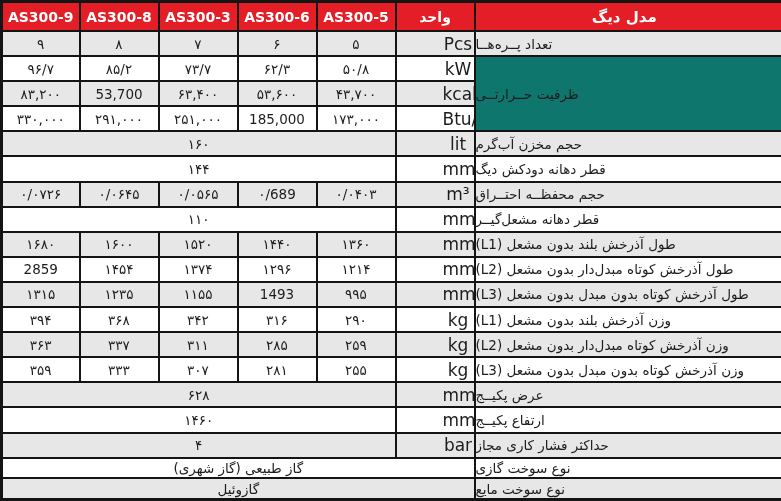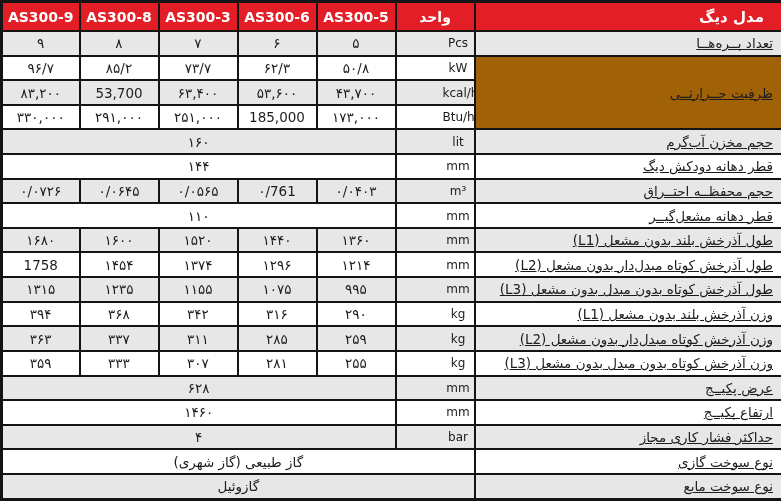--- a/index.html
+++ b/index.html
@@ -26,41 +26,40 @@
   }
   .spec thead th{
     background:var(--header-bg);
     color:#ffffff;
     font-weight:bold;
     font-size:14px;
     height:27px;
   }
   .spec thead th.model-label{
     direction:rtl;
-    text-align:right;
-    padding-right:17px;
+    text-align:center;
+    padding-right:8px;
     font-size:15px;
   }
   .spec tbody td{
     font-size:13.5px;
     color:var(--text);
     text-align:center;
   }
-  .spec tbody td.unit{font-size:12px;padding-left:46px;}
+  .spec tbody td.unit{font-size:17px;padding-left:46px;}
   .spec tbody td.label{
     direction:rtl;
-    text-align:right;
+    text-align:left;
     padding-right:8px;
     font-size:13.5px;
-    text-decoration:underline;
   }
   .spec tbody td.rtl{direction:rtl;}
   tr.gray{background:var(--row-alt);}
   tr.white{background:#ffffff;}
-  td.bg-white{background:#a16207;}
+  td.bg-white{background:#0f766e;}
 </style>
 </head>
 <body>
 
 <table class="spec">
   <colgroup>
     <col style="width:78px">
       <col style="width:79px">
       <col style="width:79px">
     <col style="width:79px">
@@ -121,53 +120,53 @@
       </tr>
       <tr class="white">
         <td class="val" colspan="5">۱۴۴</td>
         <td class="unit">mm</td>
         <td class="label">قطر دهانه دودکش دیگ</td>
       </tr>
       <tr class="gray">
         <td class="val">۰/۰۷۲۶</td>
         <td class="val">۰/۰۶۴۵</td>
         <td class="val">۰/۰۵۶۵</td>
-        <td class="val">۰/761</td>
+        <td class="val">۰/689</td>
         <td class="val">۰/۰۴۰۳</td>
         <td class="unit">m³</td>
         <td class="label">حجم محفظــه احتــراق</td>
       </tr>
       <tr class="white">
         <td class="val" colspan="5">۱۱۰</td>
         <td class="unit">mm</td>
         <td class="label">قطر دهانه مشعل‌گیــر</td>
       </tr>
       <tr class="gray">
         <td class="val">۱۶۸۰</td>
         <td class="val">۱۶۰۰</td>
         <td class="val">۱۵۲۰</td>
         <td class="val">۱۴۴۰</td>
         <td class="val">۱۳۶۰</td>
         <td class="unit">mm</td>
         <td class="label">طول آذرخش بلند بدون مشعل (L1)</td>
       </tr>
       <tr class="white">
-        <td class="val">1758</td>
+        <td class="val">2859</td>
         <td class="val">۱۴۵۴</td>
         <td class="val">۱۳۷۴</td>
         <td class="val">۱۲۹۶</td>
         <td class="val">۱۲۱۴</td>
         <td class="unit">mm</td>
         <td class="label">طول آذرخش کوتاه مبدل‌دار بدون مشعل (L2)</td>
       </tr>
       <tr class="gray">
         <td class="val">۱۳۱۵</td>
         <td class="val">۱۲۳۵</td>
         <td class="val">۱۱۵۵</td>
-        <td class="val">۱۰۷۵</td>
+        <td class="val">1493</td>
         <td class="val">۹۹۵</td>
         <td class="unit">mm</td>
         <td class="label">طول آذرخش کوتاه بدون مبدل بدون مشعل (L3)</td>
       </tr>
       <tr class="white">
         <td class="val">۳۹۴</td>
         <td class="val">۳۶۸</td>
         <td class="val">۳۴۲</td>
         <td class="val">۳۱۶</td>
         <td class="val">۲۹۰</td>

